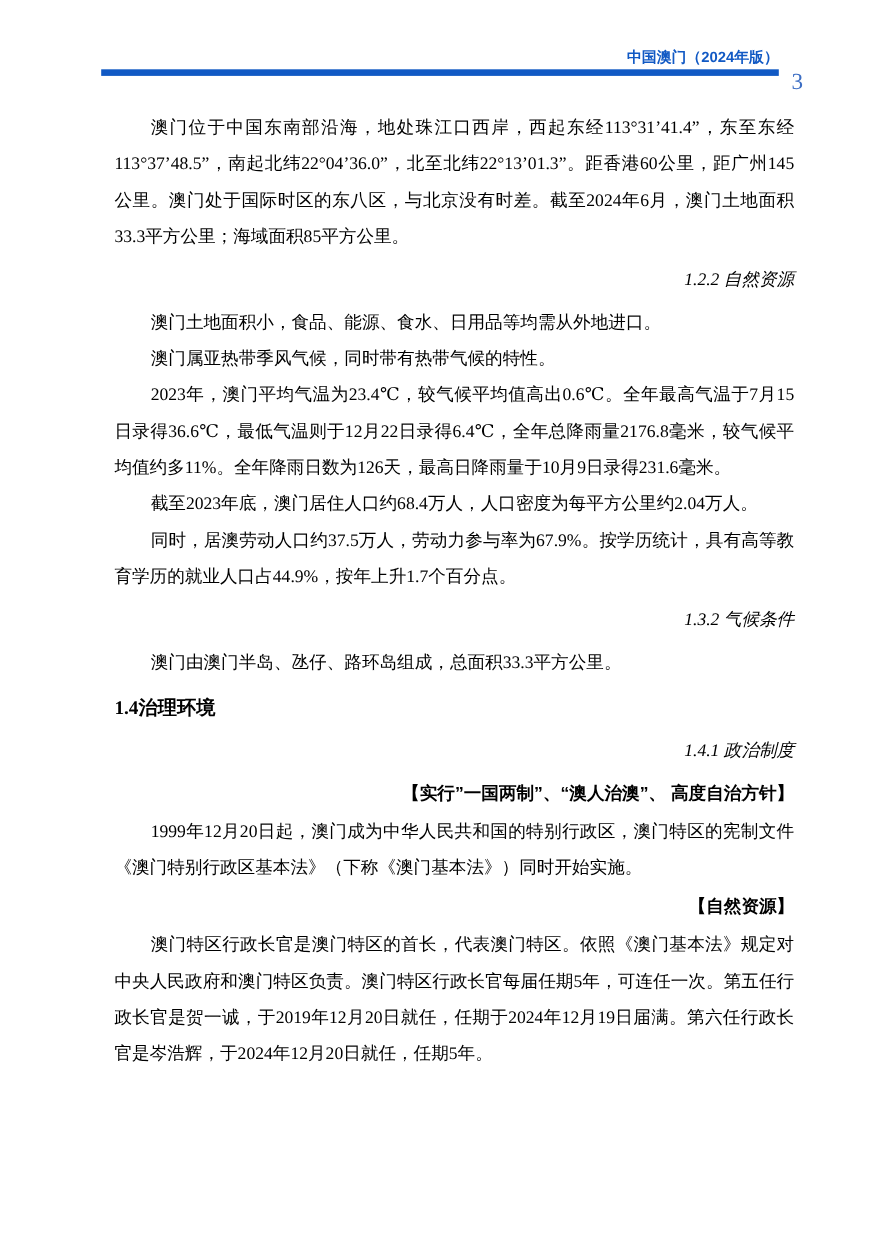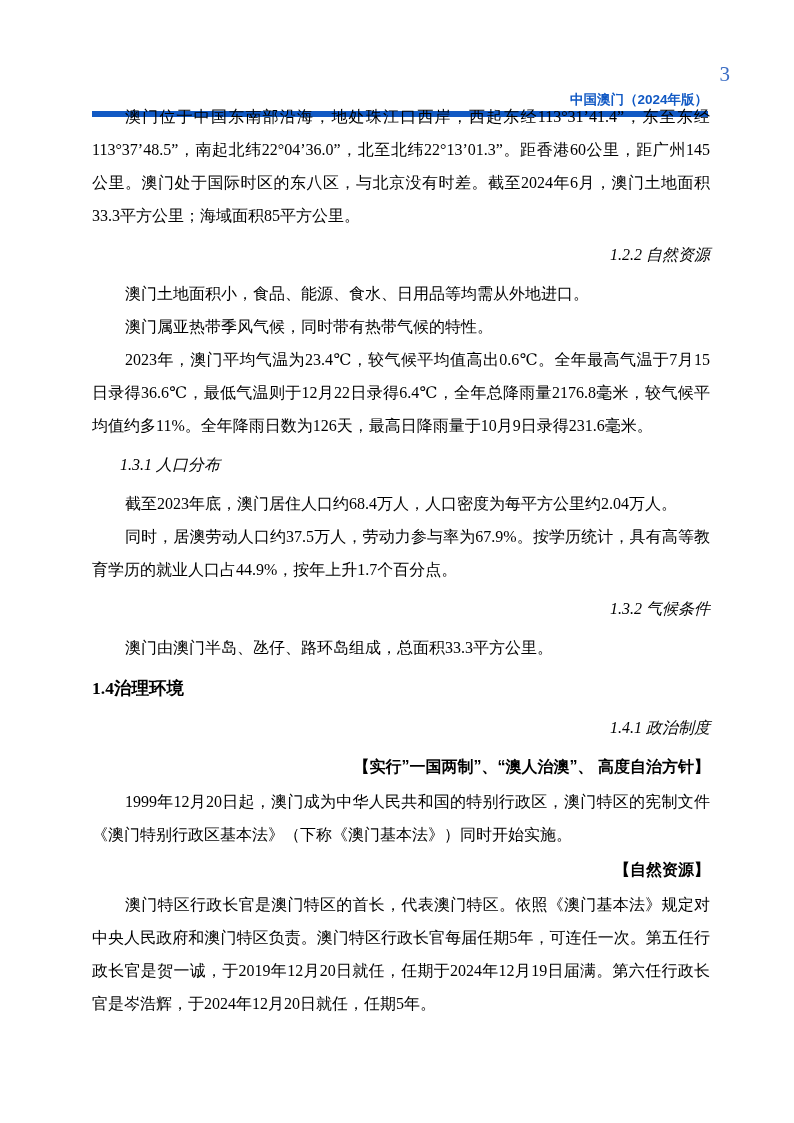--- a/index.html
+++ b/index.html
@@ -7,21 +7,21 @@
     position:relative;
     width:794px; height:1123px;
     margin:0 auto;
     background:#ffffff;
     font-family:"Liberation Serif","DejaVu Serif",serif;
     color:#000000;
     overflow:hidden;
   }
   .header {
     position:absolute;
-    top:44px; left:92px; right:86px;margin-top:48px;
+    top:44px; left:92px; right:86px;
   }
   .header-title {
     text-align:right;
     font-family:"Liberation Sans","DejaVu Sans",sans-serif;
     font-weight:bold;
     font-size:13.5px;
     line-height:16px;
     color:#1159C4;
   }
   .header-rule {
@@ -32,21 +32,21 @@
   .page-number {
     position:absolute;
     top:64px; right:64px;
     font-family:"Liberation Serif","DejaVu Serif",serif;
     font-size:21px;
     line-height:21px;
     color:#3C6EC4;
   }
   .content {
     position:absolute;
-    top:100px; left:92px;
+    top:100px; left:104px;
     width:618px;
     font-size:16px;
     line-height:33px;
     text-align:justify;
   }
   .blk { margin:0; }
   .body { text-indent:33px; }
   .heading {
     font-weight:bold;
     font-size:17.5px;
@@ -83,21 +83,20 @@
   </div>
 
   <div class="page-number" style="color: rgb(60, 110, 196);">3</div>
 
   <div class="content" id="content">
       <div class="blk body">澳门位于中国东南部沿海，地处珠江口西岸，西起东经113°31’41.4”，东至东经113°37’48.5”，南起北纬22°04’36.0”，北至北纬22°13’01.3”。距香港60公里，距广州145公里。澳门处于国际时区的东八区，与北京没有时差。截至2024年6月，澳门土地面积33.3平方公里；海域面积85平方公里。</div>
       <div class="blk subheading">1.2.2  自然资源</div>
       <div class="blk body">澳门土地面积小，食品、能源、食水、日用品等均需从外地进口。</div>
       <div class="blk body">澳门属亚热带季风气候，同时带有热带气候的特性。</div>
       <div class="blk body">2023年，澳门平均气温为23.4℃，较气候平均值高出0.6℃。全年最高气温于7月15日录得36.6℃，最低气温则于12月22日录得6.4℃，全年总降雨量2176.8毫米，较气候平均值约多11%。全年降雨日数为126天，最高日降雨量于10月9日录得231.6毫米。</div>
-      <div class="blk subheading-indent">1.3.1  人口分布</div>
       <div class="blk body">截至2023年底，澳门居住人口约68.4万人，人口密度为每平方公里约2.04万人。</div>
       <div class="blk body">同时，居澳劳动人口约37.5万人，劳动力参与率为67.9%。按学历统计，具有高等教育学历的就业人口占44.9%，按年上升1.7个百分点。</div>
       <div class="blk subheading">1.3.2  气候条件</div>
       <div class="blk body">澳门由澳门半岛、氹仔、路环岛组成，总面积33.3平方公里。</div>
       <div class="blk heading">1.4治理环境</div>
       <div class="blk subheading">1.4.1  政治制度</div>
       <div class="blk bracket">【实行”一国两制”、“澳人治澳”、 高度自治方针】</div>
       <div class="blk body">1999年12月20日起，澳门成为中华人民共和国的特别行政区，澳门特区的宪制文件《澳门特别行政区基本法》（下称《澳门基本法》）同时开始实施。</div>
       <div class="blk bracket">【自然资源】</div>
       <div class="blk body">澳门特区行政长官是澳门特区的首长，代表澳门特区。依照《澳门基本法》规定对中央人民政府和澳门特区负责。澳门特区行政长官每届任期5年，可连任一次。第五任行政长官是贺一诚，于2019年12月20日就任，任期于2024年12月19日届满。第六任行政长官是岑浩辉，于2024年12月20日就任，任期5年。</div>

